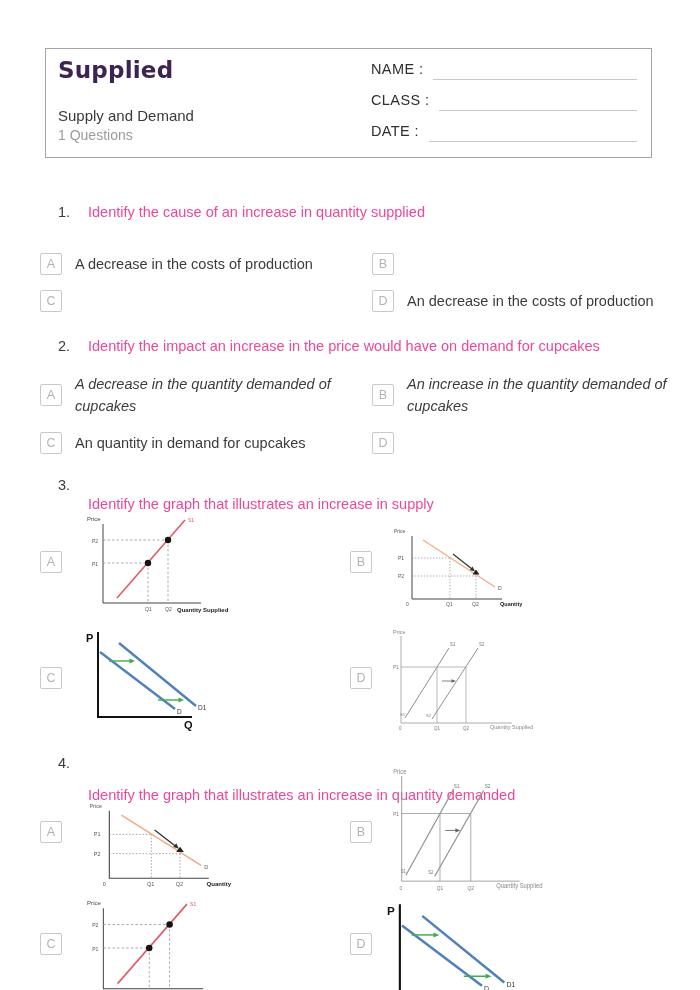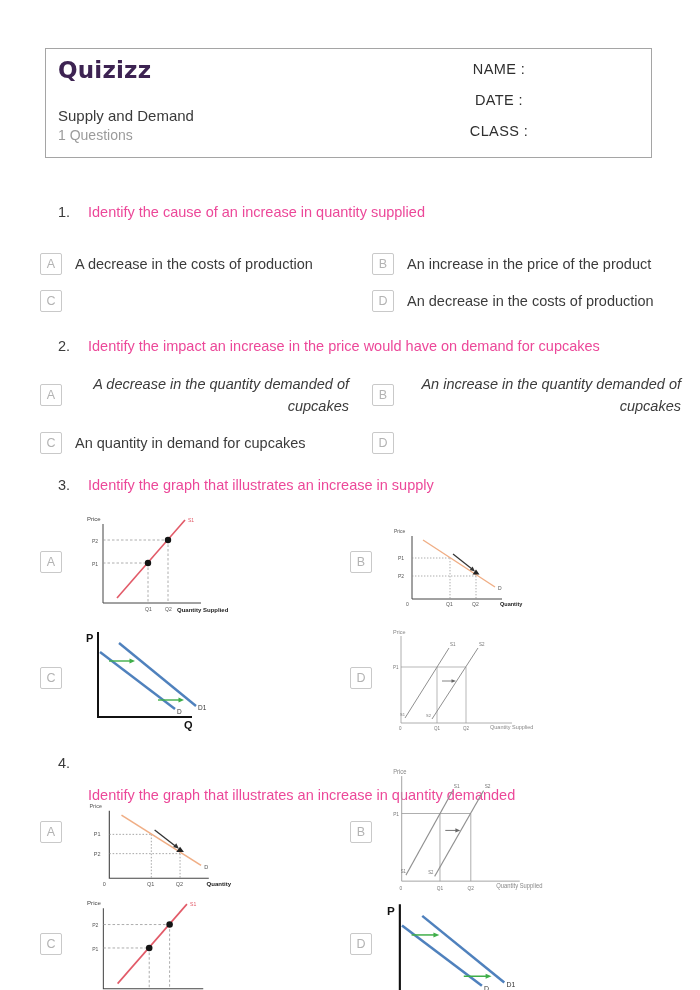--- a/index.html
+++ b/index.html
@@ -6,32 +6,32 @@
   .page{position:relative;width:700px;height:990px;overflow:hidden;background:#fff;
         font-family:"Liberation Sans",sans-serif;color:#3b3b3b;}
   
   .header{position:absolute;left:45px;top:48px;width:607px;height:110px;
           border:1.5px solid #a5a5a5;box-sizing:border-box;background:#fff;}
   .logo{position:absolute;left:12px;top:8px;font-family:"DejaVu Sans",sans-serif;
         font-weight:700;font-size:23px;color:#3d2352;letter-spacing:.2px;}
   .ws-title{position:absolute;left:12px;top:58px;font-size:15px;color:#3a3a3a;}
   .ws-subtitle{position:absolute;left:12px;top:78px;font-size:14px;color:#9b9b9b;}
   .fields{position:absolute;left:325px;top:12px;right:14px;}
-  .field-row{display:flex;align-items:center;margin-bottom:10px;height:21px;flex-direction:column;}
+  .field-row{display:flex;align-items:flex-start;margin-bottom:10px;height:21px;}
   .field-label{font-size:14.5px;color:#2f2f2f;letter-spacing:.4px;margin-right:10px;white-space:nowrap;}
   .field-line{flex:1;border-bottom:1px solid #c9c9c9;height:18px;}
   
   .q-num{position:absolute;left:48px;width:22px;text-align:right;font-size:14.5px;color:#3b3b3b;}
   .q-text{position:absolute;left:88px;font-size:14.5px;color:#ec4899;}
   .opt{position:absolute;display:flex;align-items:center;gap:13px;}
   .lbox{width:22px;height:22px;box-sizing:border-box;border:1px solid #c9c9c9;border-radius:2px;
         color:#b3b3b3;font-size:12.5px;display:flex;align-items:center;justify-content:center;
         background:#fff;flex:0 0 auto;}
   .lbox.abs{position:absolute;}
-  .opt-text{font-size:14.5px;color:#3b3b3b;line-height:1.55;text-align:right;}
+  .opt-text{font-size:14.5px;color:#3b3b3b;line-height:1.55;}
   .opt-text.wrap{width:274px;font-style:italic;}
   
   svg.graph{position:absolute;overflow:visible;}
   svg text{font-family:"Liberation Sans",sans-serif;}
   .axis{stroke:#444;stroke-width:1;fill:none;}
   .axis-bold{stroke:#111;stroke-width:2;fill:none;}
   .axis-gray{stroke:#9a9a9a;stroke-width:.8;fill:none;}
   .dash{stroke:#999;stroke-width:.8;stroke-dasharray:2.5,2;fill:none;}
   .dots{stroke:#8a8a8a;stroke-width:.7;stroke-dasharray:1.4,1.6;fill:none;}
   .gline{stroke:#9a9a9a;stroke-width:.7;fill:none;}
@@ -42,49 +42,48 @@
   .t55g{font-size:5.5px;fill:#888;}
   .t5b{font-size:5.5px;fill:#222;font-weight:700;}
   .pq{font-size:11px;fill:#111;font-weight:700;}
 </style>
 </head>
 <body>
 
 <div class="page">
 
   <div class="header">
-    <div class="logo">Quizizz</div>
+    <div class="logo">Supplied</div>
     <div class="ws-title">Supply and Demand</div>
     <div class="ws-subtitle">1 Questions</div>
     <div class="fields">
       <div class="field-row">
         <span class="field-label">NAME :</span>
         <span class="field-line"></span>
       </div>
       <div class="field-row">
+        <span class="field-label">CLASS :</span>
+        <span class="field-line"></span>
+      </div>
+      <div class="field-row">
         <span class="field-label">DATE :</span>
         <span class="field-line"></span>
       </div>
-      <div class="field-row">
-        <span class="field-label">CLASS :</span>
-        <span class="field-line"></span>
-      </div>
     </div>
   </div>
 
   <div class="q-num" style="top:204px">1.</div>
   <div class="q-text" style="top:204px">Identify the cause of an increase in quantity supplied</div>
 
   <div class="opt" style="left:40px;top:253px">
     <span class="lbox">A</span>
     <span class="opt-text">A decrease in the costs of production</span>
   </div>
   <div class="opt" style="left:372px;top:253px">
     <span class="lbox">B</span>
-    <span class="opt-text">An increase in the price of the product</span>
   </div>
   <div class="opt" style="left:40px;top:290px">
     <span class="lbox">C</span>
   </div>
   <div class="opt" style="left:372px;top:290px">
     <span class="lbox">D</span>
     <span class="opt-text">An decrease in the costs of production</span>
   </div>
 
   <div class="q-num" style="top:338px">2.</div>
@@ -100,21 +99,21 @@
   </div>
   <div class="opt" style="left:40px;top:432px">
     <span class="lbox">C</span>
     <span class="opt-text">An quantity in demand for cupcakes</span>
   </div>
   <div class="opt" style="left:372px;top:432px">
     <span class="lbox">D</span>
   </div>
 
   <div class="q-num" style="top:477px">3.</div>
-  <div class="q-text" style="top:477px">Identify the graph that illustrates an increase in supply</div>
+  <div class="q-text" style="top:496px">Identify the graph that illustrates an increase in supply</div>
 
   <div class="lbox abs" style="left:40px;top:551px">A</div>
   <div class="lbox abs" style="left:350px;top:551px">B</div>
   <div class="lbox abs" style="left:40px;top:667px">C</div>
   <div class="lbox abs" style="left:350px;top:667px">D</div>
 
   <svg class="graph" style="left:85px;top:512px;width:155px;height:104px" viewBox="0 0 155 104" preserveAspectRatio="none">
     <text x="2" y="9" class="t6">Price</text>
     <path class="axis" d="M18,12 V91 H116"></path>
     <path class="dash" d="M18,28 H83 M83,28 V91"></path>

